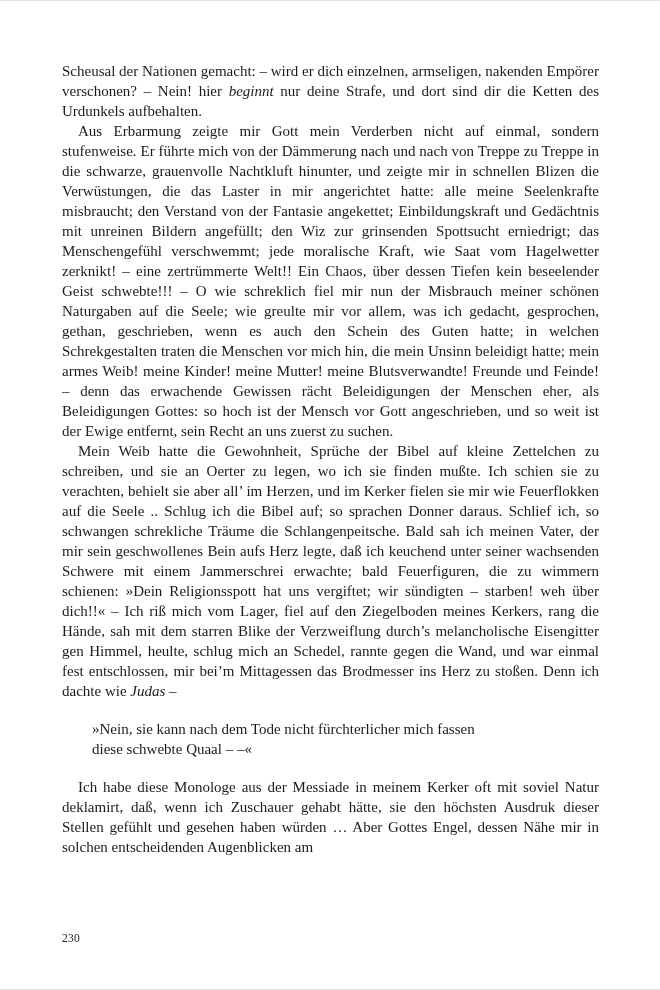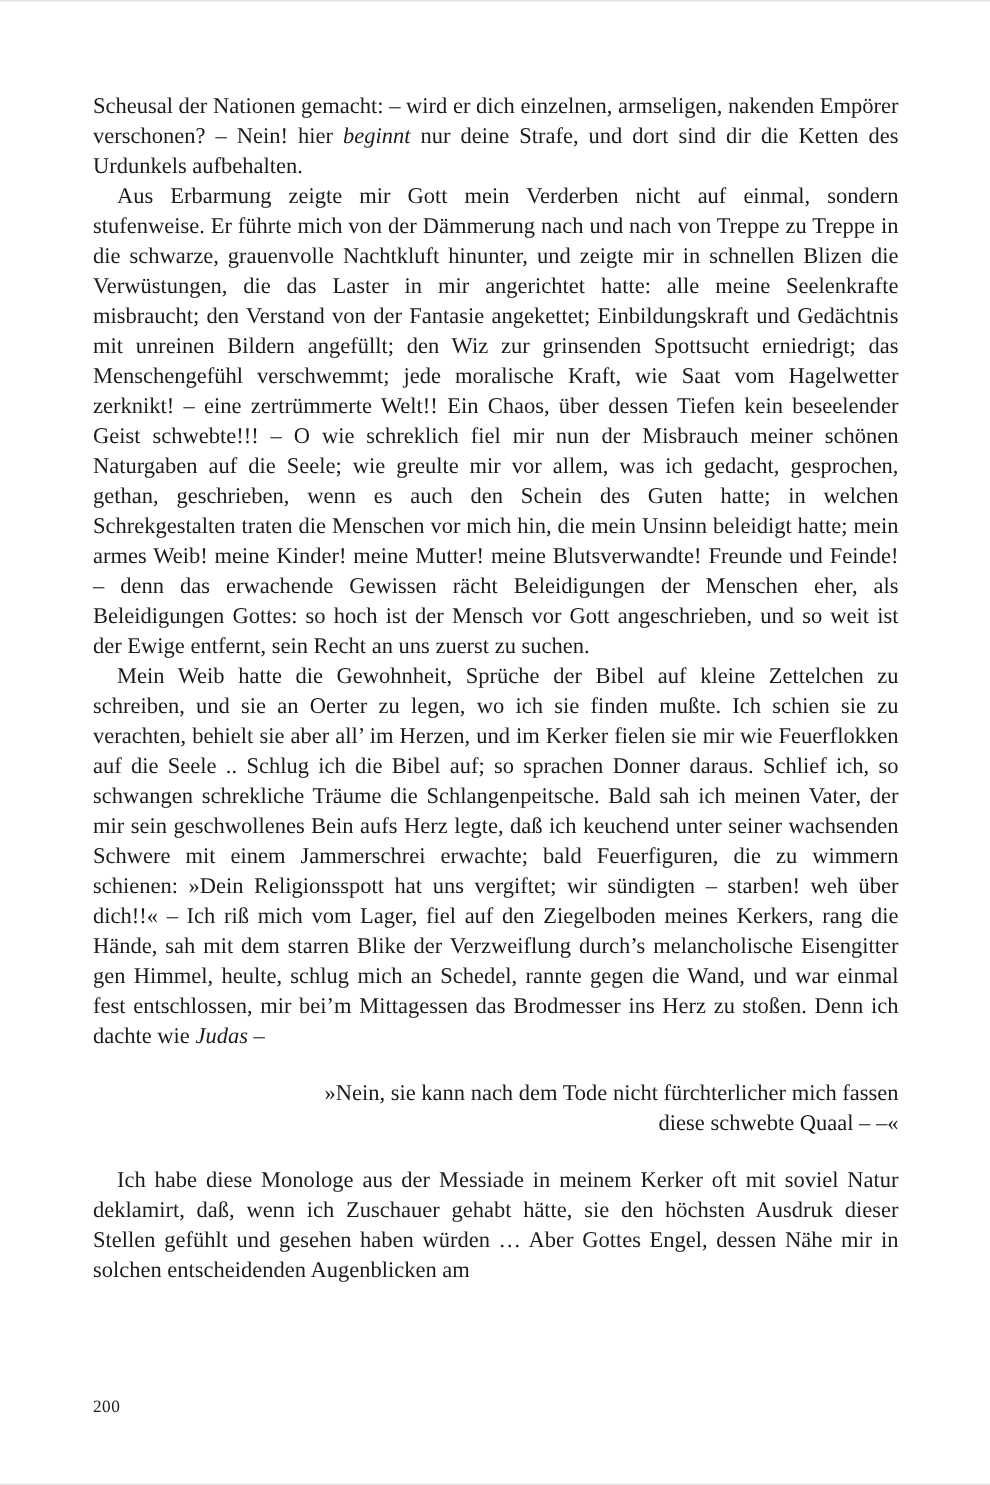--- a/index.html
+++ b/index.html
@@ -34,21 +34,21 @@
     padding: 0;
   }
   .para.indent {
     text-indent: 16px;
   }
   .para i {
     font-style: italic;
   }
   .verse {
     margin: 18px 0 18px 30px;
-    text-align: right;
+    text-align: left;
   }
   .verse-line {
     white-space: nowrap;
   }
   .page-number {
     position: absolute;
     left: 62px;
     top: 931px;
     font-size: 11.5px;
     letter-spacing: 0.3px;
@@ -62,14 +62,14 @@
   <div class="text-block">
       <p class="para"><span>Scheusal der Nationen gemacht: – wird er dich einzelnen, armseligen, nakenden Empörer verschonen? – Nein! hier </span><i>beginnt</i><span> nur deine Strafe, und dort sind dir die Ketten des Urdunkels aufbehalten.</span></p>
       <p class="para indent"><span>Aus Erbarmung zeigte mir Gott mein Verderben nicht auf einmal, sondern stufenweise. Er führte mich von der Dämmerung nach und nach von Treppe zu Treppe in die schwarze, grauenvolle Nachtkluft hinunter, und zeigte mir in schnellen Blizen die Verwüstungen, die das Laster in mir angerichtet hatte: alle meine Seelenkrafte misbraucht; den Verstand von der Fantasie angekettet; Einbildungskraft und Gedächtnis mit unreinen Bildern angefüllt; den Wiz zur grinsenden Spottsucht erniedrigt; das Menschengefühl verschwemmt; jede moralische Kraft, wie Saat vom Hagelwetter zerknikt! – eine zertrümmerte Welt!! Ein Chaos, über dessen Tiefen kein beseelender Geist schwebte!!! – O wie schreklich fiel mir nun der Misbrauch meiner schönen Naturgaben auf die Seele; wie greulte mir vor allem, was ich gedacht, gesprochen, gethan, geschrieben, wenn es auch den Schein des Guten hatte; in welchen Schrekgestalten traten die Menschen vor mich hin, die mein Unsinn beleidigt hatte; mein armes Weib! meine Kinder! meine Mutter! meine Blutsverwandte! Freunde und Feinde! – denn das erwachende Gewissen rächt Beleidigungen der Menschen eher, als Beleidigungen Gottes: so hoch ist der Mensch vor Gott angeschrieben, und so weit ist der Ewige entfernt, sein Recht an uns zuerst zu suchen.</span></p>
       <p class="para indent"><span>Mein Weib hatte die Gewohnheit, Sprüche der Bibel auf kleine Zettelchen zu schreiben, und sie an Oerter zu legen, wo ich sie finden mußte. Ich schien sie zu verachten, behielt sie aber all’ im Herzen, und im Kerker fielen sie mir wie Feuerflokken auf die Seele .. Schlug ich die Bibel auf; so sprachen Donner daraus. Schlief ich, so schwangen schrekliche Träume die Schlangenpeitsche. Bald sah ich meinen Vater, der mir sein geschwollenes Bein aufs Herz legte, daß ich keuchend unter seiner wachsenden Schwere mit einem Jammerschrei erwachte; bald Feuerfiguren, die zu wimmern schienen: »Dein Religionsspott hat uns vergiftet; wir sündigten – starben! weh über dich!!« – Ich riß mich vom Lager, fiel auf den Ziegelboden meines Kerkers, rang die Hände, sah mit dem starren Blike der Verzweiflung durch’s melancholische Eisengitter gen Himmel, heulte, schlug mich an Schedel, rannte gegen die Wand, und war einmal fest entschlossen, mir bei’m Mittagessen das Brodmesser ins Herz zu stoßen. Denn ich dachte wie </span><i>Judas</i><span> –</span></p>
       <div class="verse">
         <div class="verse-line">»Nein, sie kann nach dem Tode nicht fürchterlicher mich fassen</div>
         <div class="verse-line">diese schwebte Quaal – –«</div>
       </div>
       <p class="para indent"><span>Ich habe diese Monologe aus der Messiade in meinem Kerker oft mit soviel Natur deklamirt, daß, wenn ich Zuschauer gehabt hätte, sie den höchsten Ausdruk dieser Stellen gefühlt und gesehen haben würden … Aber Gottes Engel, dessen Nähe mir in solchen entscheidenden Augenblicken am</span></p>
     </div>
-  <div class="page-number">200</div>
+  <div class="page-number">230</div>
 </div>
 
 </body></html>

